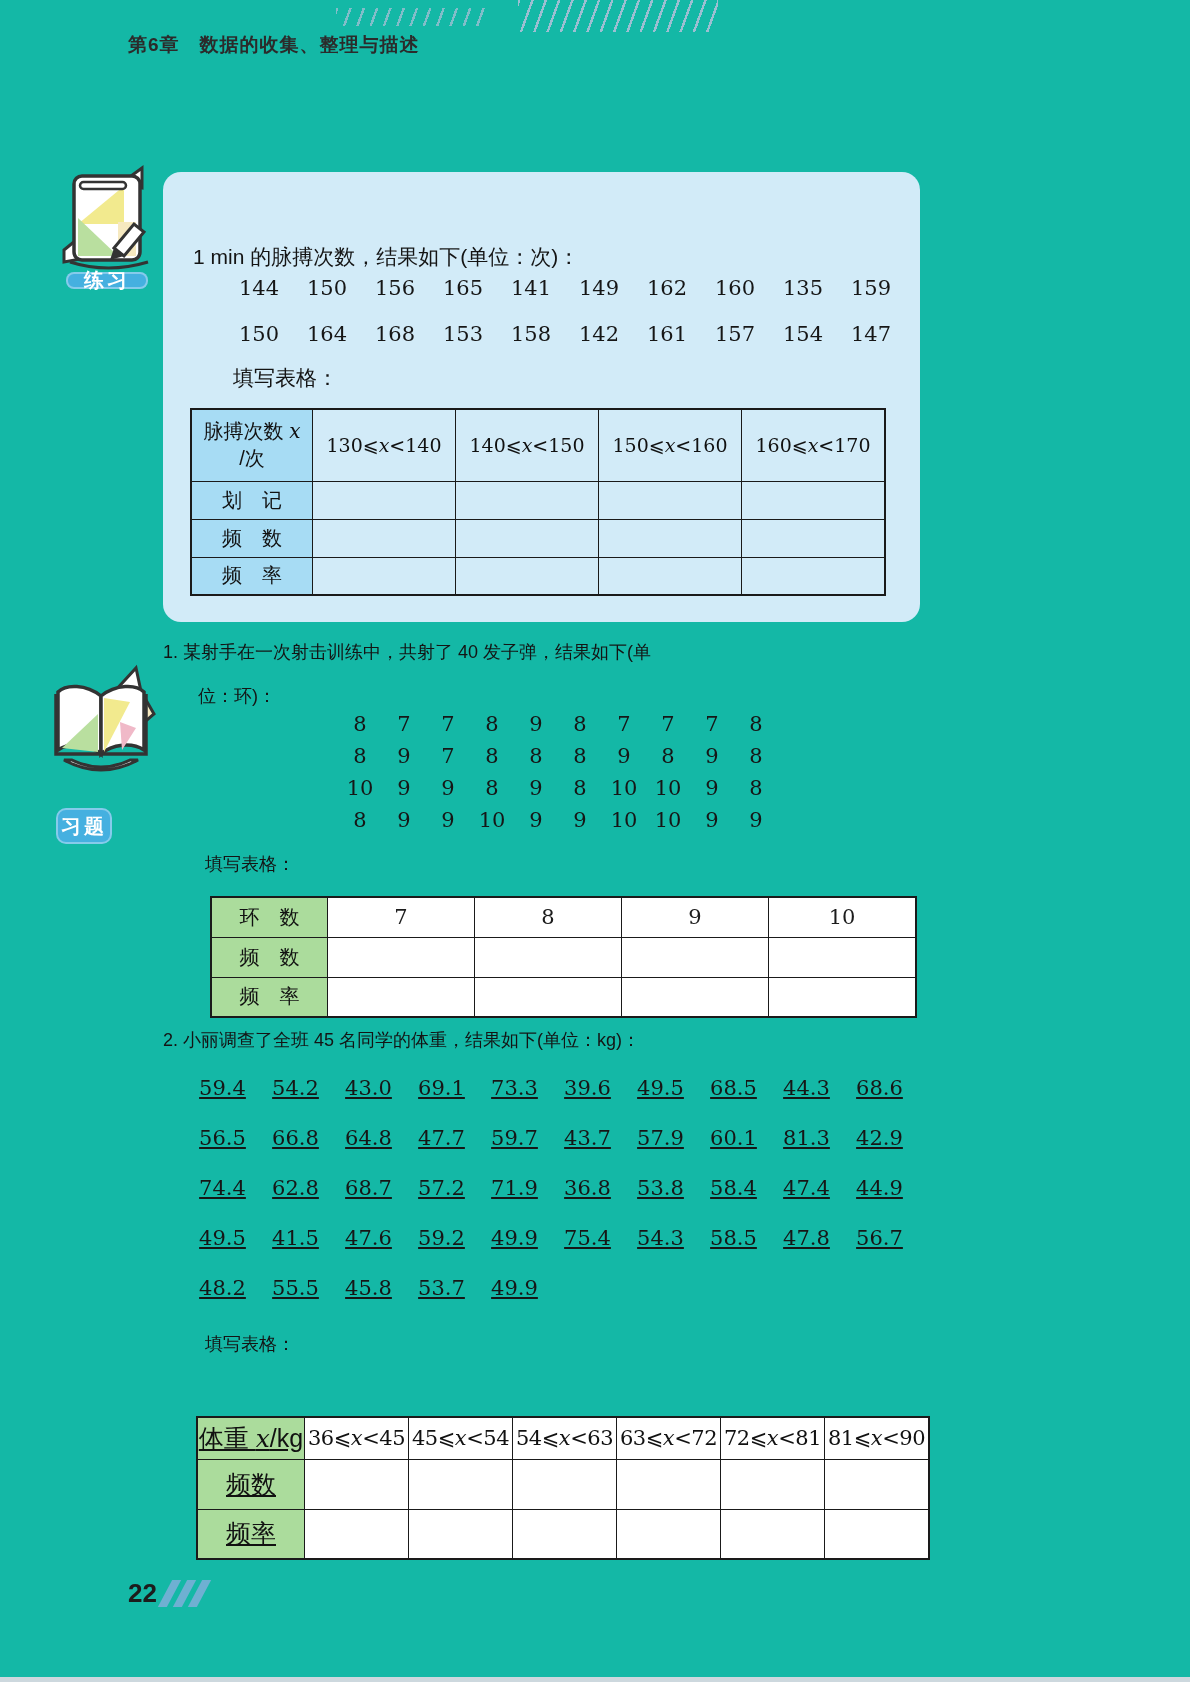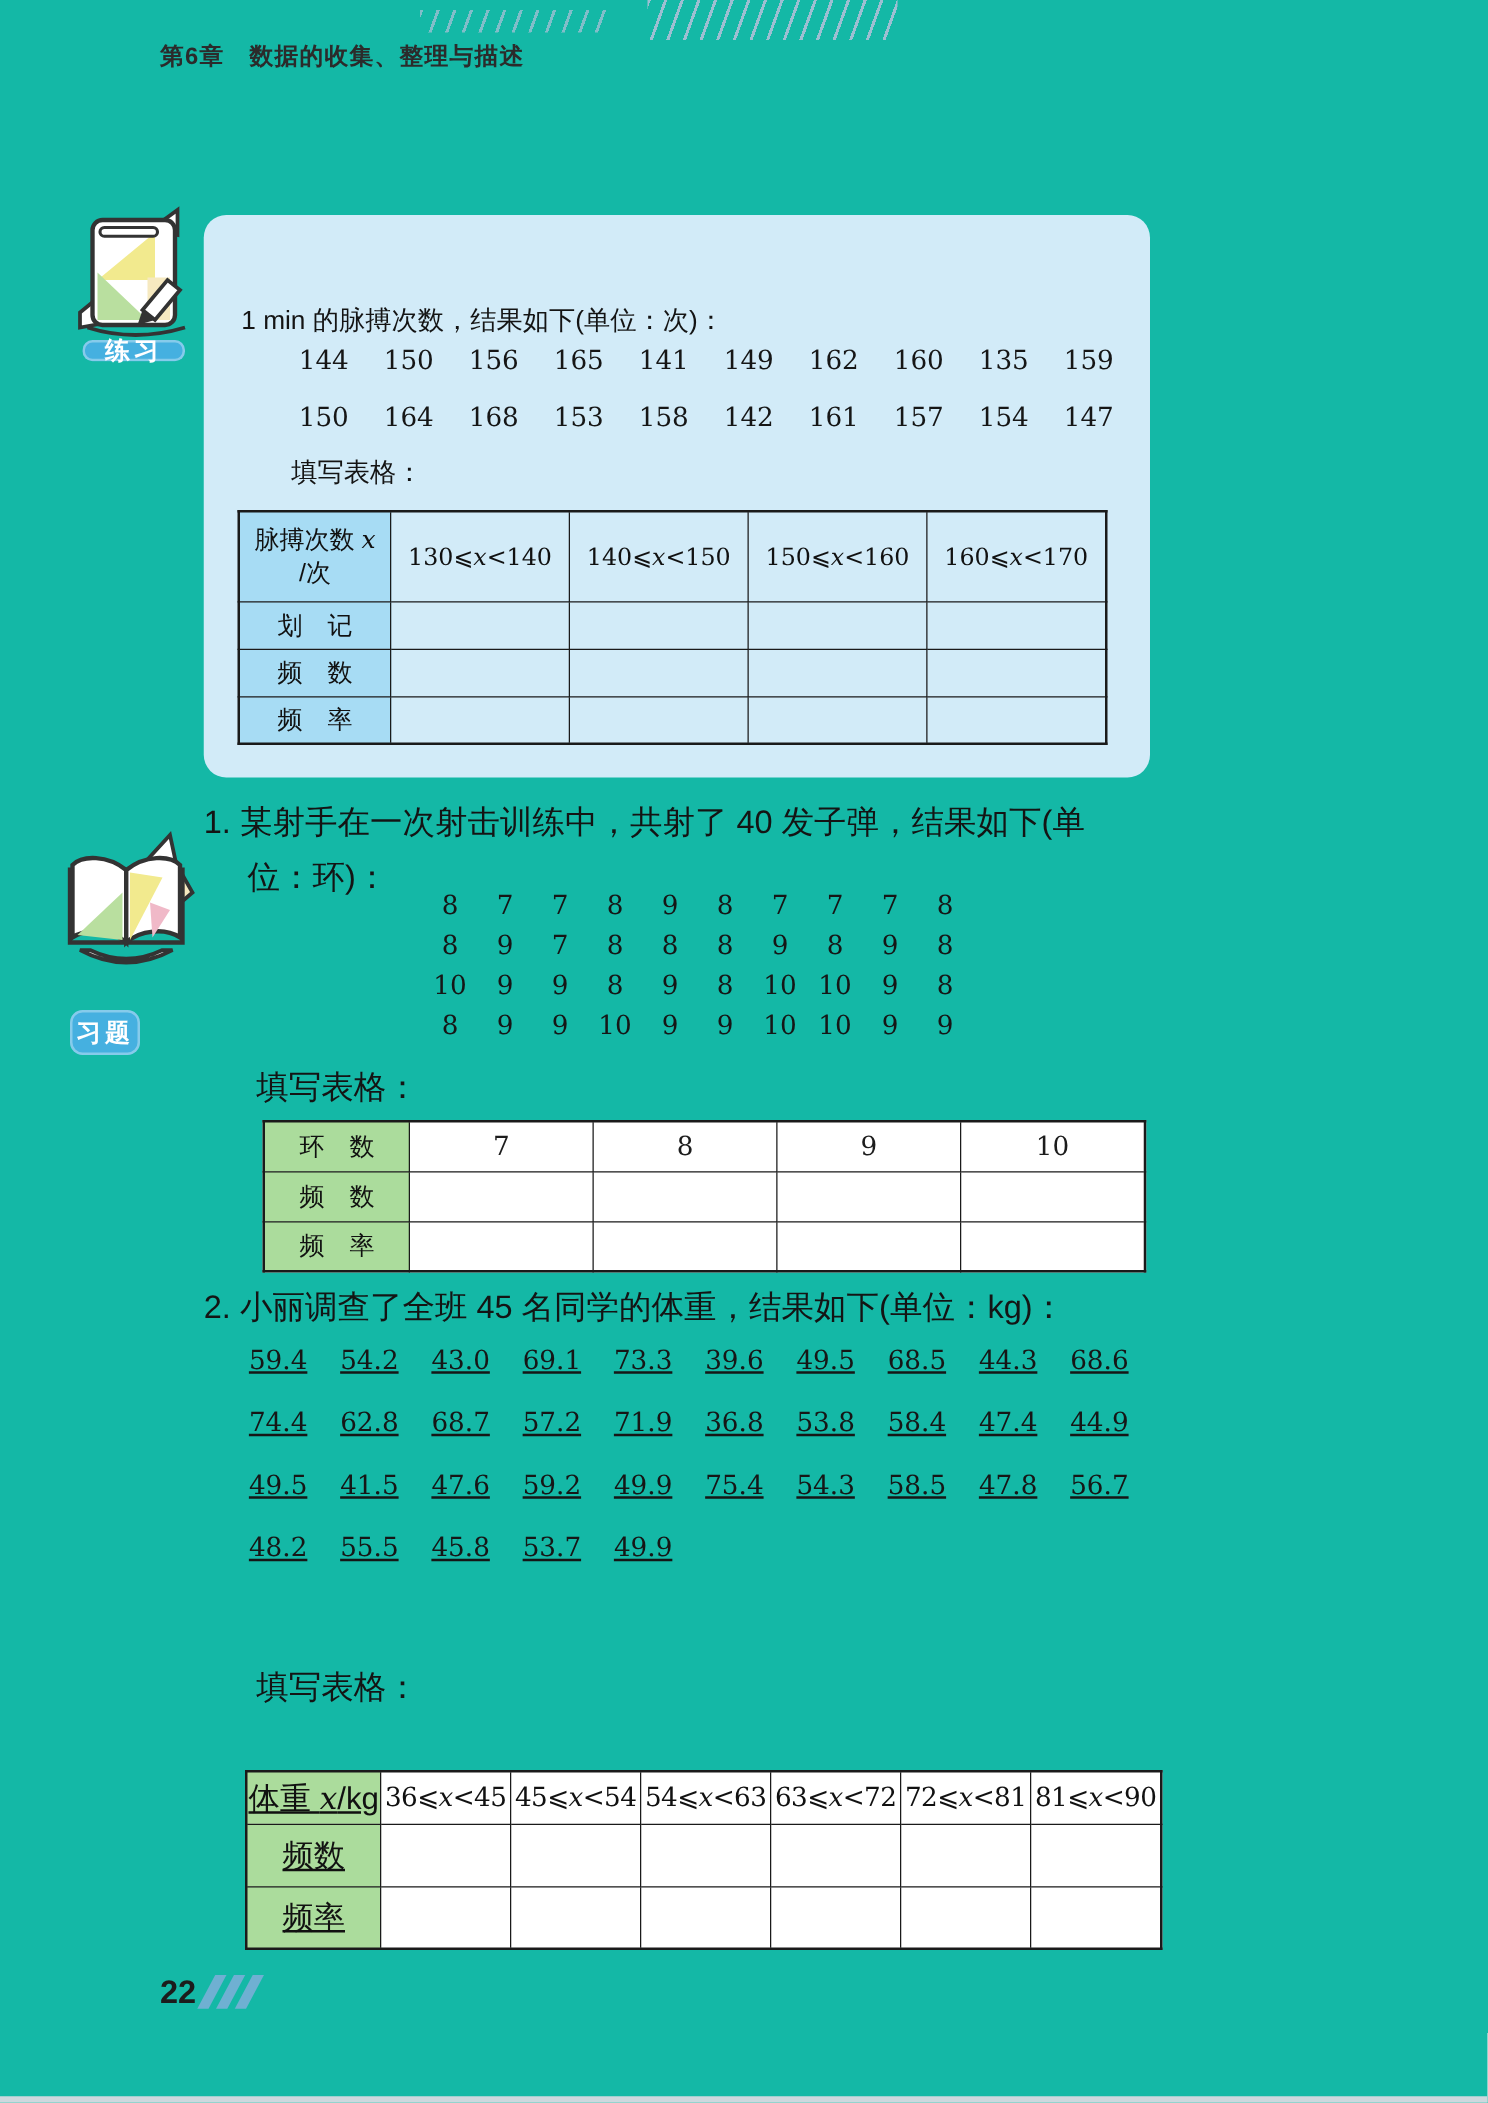--- a/index.html
+++ b/index.html
@@ -69,21 +69,21 @@
   .tbl2 tr{height:40px;}
   .tbl2 td.val{font-family:"DejaVu Serif","Liberation Serif",serif; font-size:21px;}
   
   .tbl3{left:196px; top:1416px; width:724px; background:#fff;}
   .tbl3 .lab{background:#abdc9c; width:106px; font-size:25px;text-decoration:underline;}
   .tbl3 td{width:103px; background:#fff;}
   .tbl3 td.range{font-size:21px; letter-spacing:-0.5px;}
   .tbl3 tr.hdr{height:42px;} .tbl3 tr.r{height:50px;}
 
   
-  .prob-line{position:absolute; font-size:26px; color:#141414;}
+  .prob-line{position:absolute; font-size:18px; color:#141414;}
   .p1-l1{left:163px; top:640px;}
   .p1-l2{left:198px; top:684px;}
   .p1-grid{left:338px; top:712px; position:absolute;}
   .p1-grid .num-row{position:static; width:440px; margin:0; height:32px;}
   .p1-grid .item{width:44px; text-align:center;}
   .p1-fill{left:205px; top:852px;}
   .p2-l1{left:163px; top:1028px;}
   .p2-grid{left:186px; top:1076px; position:absolute;}
   .p2-grid .num-row{position:static; width:730px; height:50px;}
   .p2-grid .item{width:73px; text-align:center;text-decoration:underline;}
@@ -291,20 +291,32 @@
         <span class="item">43.0</span>
         <span class="item">69.1</span>
         <span class="item">73.3</span>
         <span class="item">39.6</span>
         <span class="item">49.5</span>
         <span class="item">68.5</span>
         <span class="item">44.3</span>
         <span class="item">68.6</span>
       </div>
     <div class="num-row">
+        <span class="item">56.5</span>
+        <span class="item">66.8</span>
+        <span class="item">64.8</span>
+        <span class="item">47.7</span>
+        <span class="item">59.7</span>
+        <span class="item">43.7</span>
+        <span class="item">57.9</span>
+        <span class="item">60.1</span>
+        <span class="item">81.3</span>
+        <span class="item">42.9</span>
+      </div>
+    <div class="num-row">
         <span class="item">74.4</span>
         <span class="item">62.8</span>
         <span class="item">68.7</span>
         <span class="item">57.2</span>
         <span class="item">71.9</span>
         <span class="item">36.8</span>
         <span class="item">53.8</span>
         <span class="item">58.4</span>
         <span class="item">47.4</span>
         <span class="item">44.9</span>

